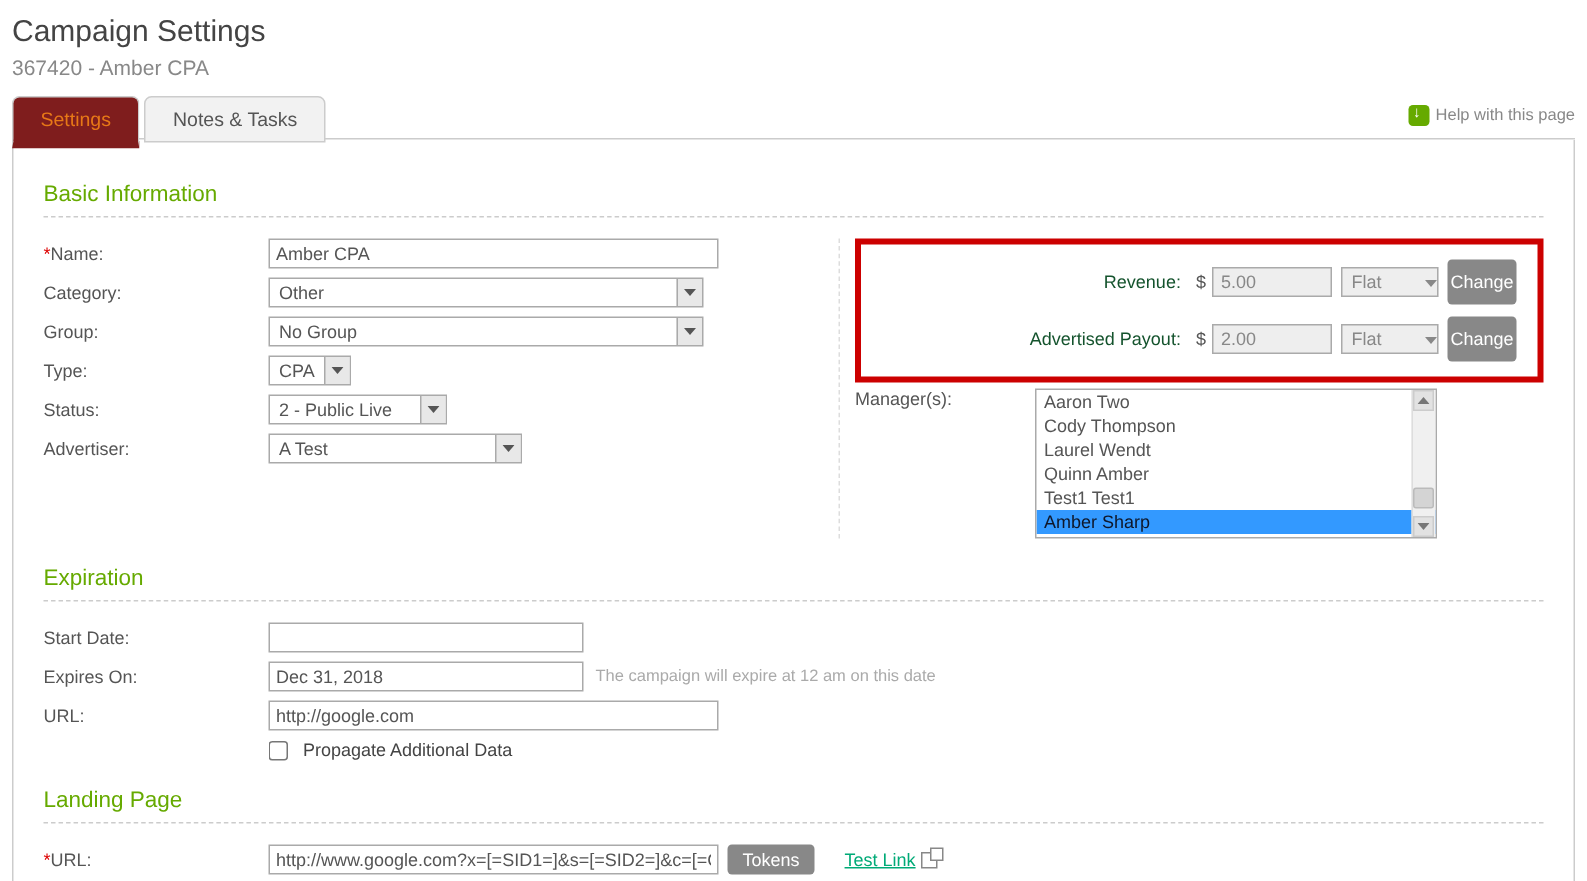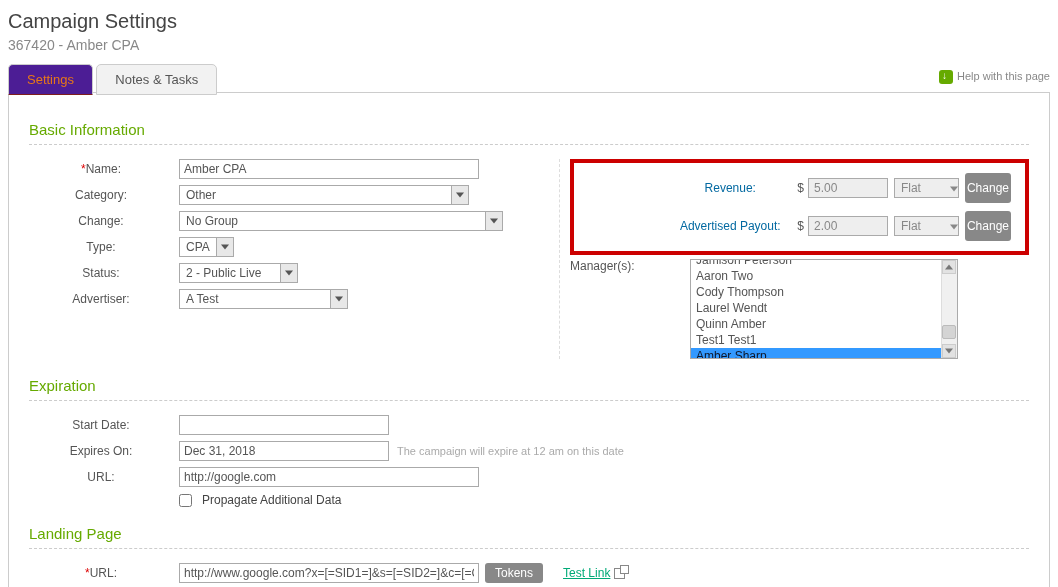--- a/index.html
+++ b/index.html
@@ -21,21 +21,21 @@
     border: 1px solid #ccc;
     border-top-left-radius: 5px;
     border-top-right-radius: 5px;
     background: #f2f2f2;
     color: #555;
     position: relative;
     bottom: -1px;
     cursor: pointer;
     font-size: 13px;
   }
-  .tab.active { background: #4c1d95; color: #e77817; border-bottom: 1px solid #7f1d1d; }
+  .tab.active { background: #7f1d1d; color: #e77817; border-bottom: 5px solid #7f1d1d; }
   .help {
     float: right;
     font-size: 11px;
     color: #888;
     margin-top: 7px;
   }
   .help .help-icon {
     display: inline-block;
     width: 14px; height: 14px;
     background: #6a0;
@@ -63,21 +63,21 @@
     margin: 18px 0 6px 0;
     font-weight: normal;
   }
   .section-heading.first { margin-top: 8px; }
   hr.dashed { border: none; border-top: 1px dashed #ccc; margin: 2px 0 14px 0; }
   .cols { display: flex; }
   .col-left { width: 520px; position: relative; }
   .col-sep { border-left: 1px dashed #ddd; margin: 0 10px; }
   .col-right { flex: 1; position: relative; }
   .form-row { display: flex; align-items: center; margin-bottom: 6px; }
-  .form-label { width: 150px; text-align: center; padding-right: 6px; color: #555; font-size: 12px; }
+  .form-label { width: 150px; text-align: left; padding-right: 6px; color: #555; font-size: 12px; }
   .req { color: #d00; }
   input[type=text].txt, select.sel {
     border: 1px solid #aaa;
     height: 20px;
     padding: 1px 4px;
     font-size: 12px;
     color: #555;
     background: #fff;
   }
   .wide { width: 300px; }
@@ -105,21 +105,21 @@
   .dd svg { width:8px; height:6px; }
   .hint { color:#aaa; font-size:11px; margin-left:8px; }
   .checkbox { width:13px; height:13px; margin: 0 10px 0 0; }
   
   .highlight-box {
     border: 4px solid #c00;
     padding: 10px 14px 10px 0;
     margin-bottom: 4px;
   }
   .pay-row { display:flex; align-items:center; margin-bottom:8px; justify-content:flex-end; }
-  .pay-label { width: 120px; text-align:center; padding-right:6px; color:#0369a1; }
+  .pay-label { width: 120px; text-align:right; padding-right:6px; color:#14532d; }
   .dollar { margin: 0 4px; color:#555; }
   input.pay-val {
     width: 80px; height:20px; border:1px solid #aaa;
     padding:1px 5px; background:#eee; color:#888; font-size:12px;
   }
   .pay-type {
     display:inline-flex; align-items:center;
     border:1px solid #aaa; height:20px; margin-left:6px;
     background:#eee; color:#888;
   }
@@ -184,22 +184,22 @@
         <div class="sel-arrow" style="width:290px;">
           <span class="txtwrap" style="flex:1">Other</span>
           <span class="dd">
               <svg viewBox="0 0 10 6">
                 <path d="M0 0 L10 0 L5 6 Z" fill="#555"></path>
               </svg>
             </span>
         </div>
       </div>
       <div class="form-row">
-        <div class="form-label">Change:</div>
-        <div class="sel-arrow" style="width:324px;">
+        <div class="form-label">Group:</div>
+        <div class="sel-arrow" style="width:290px;">
           <span class="txtwrap" style="flex:1">No Group</span>
           <span class="dd">
               <svg viewBox="0 0 10 6">
                 <path d="M0 0 L10 0 L5 6 Z" fill="#555"></path>
               </svg>
             </span>
         </div>
       </div>
       <div class="form-row">
         <div class="form-label">Type:</div>
@@ -261,21 +261,20 @@
             <span class="dd"><svg viewBox="0 0 10 6">
                   <path d="M0 0 L10 0 L5 6 Z" fill="#888"></path>
                 </svg></span>
           </div>
           <button class="btn">Change</button>
         </div>
       </div>
       <div class="mgr-row">
         <div class="mgr-label">Manager(s):</div>
         <div class="listbox">
-          <div class="item" style="margin-top:-8px">Jamison Peterson</div>
           <div class="item">Aaron Two</div>
           <div class="item">Cody Thompson</div>
           <div class="item">Laurel Wendt</div>
           <div class="item">Quinn Amber</div>
           <div class="item">Test1 Test1</div>
           <div class="item selected">Amber Sharp</div>
           <div class="scrollbar">
             <div class="sb-btn">
                 <svg width="8" height="6" viewBox="0 0 10 6">
                   <path d="M0 6 L10 6 L5 0 Z" fill="#777"></path>

